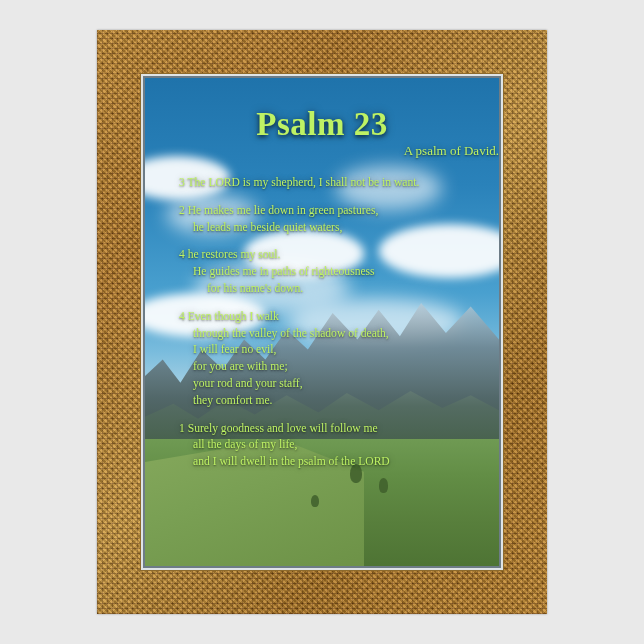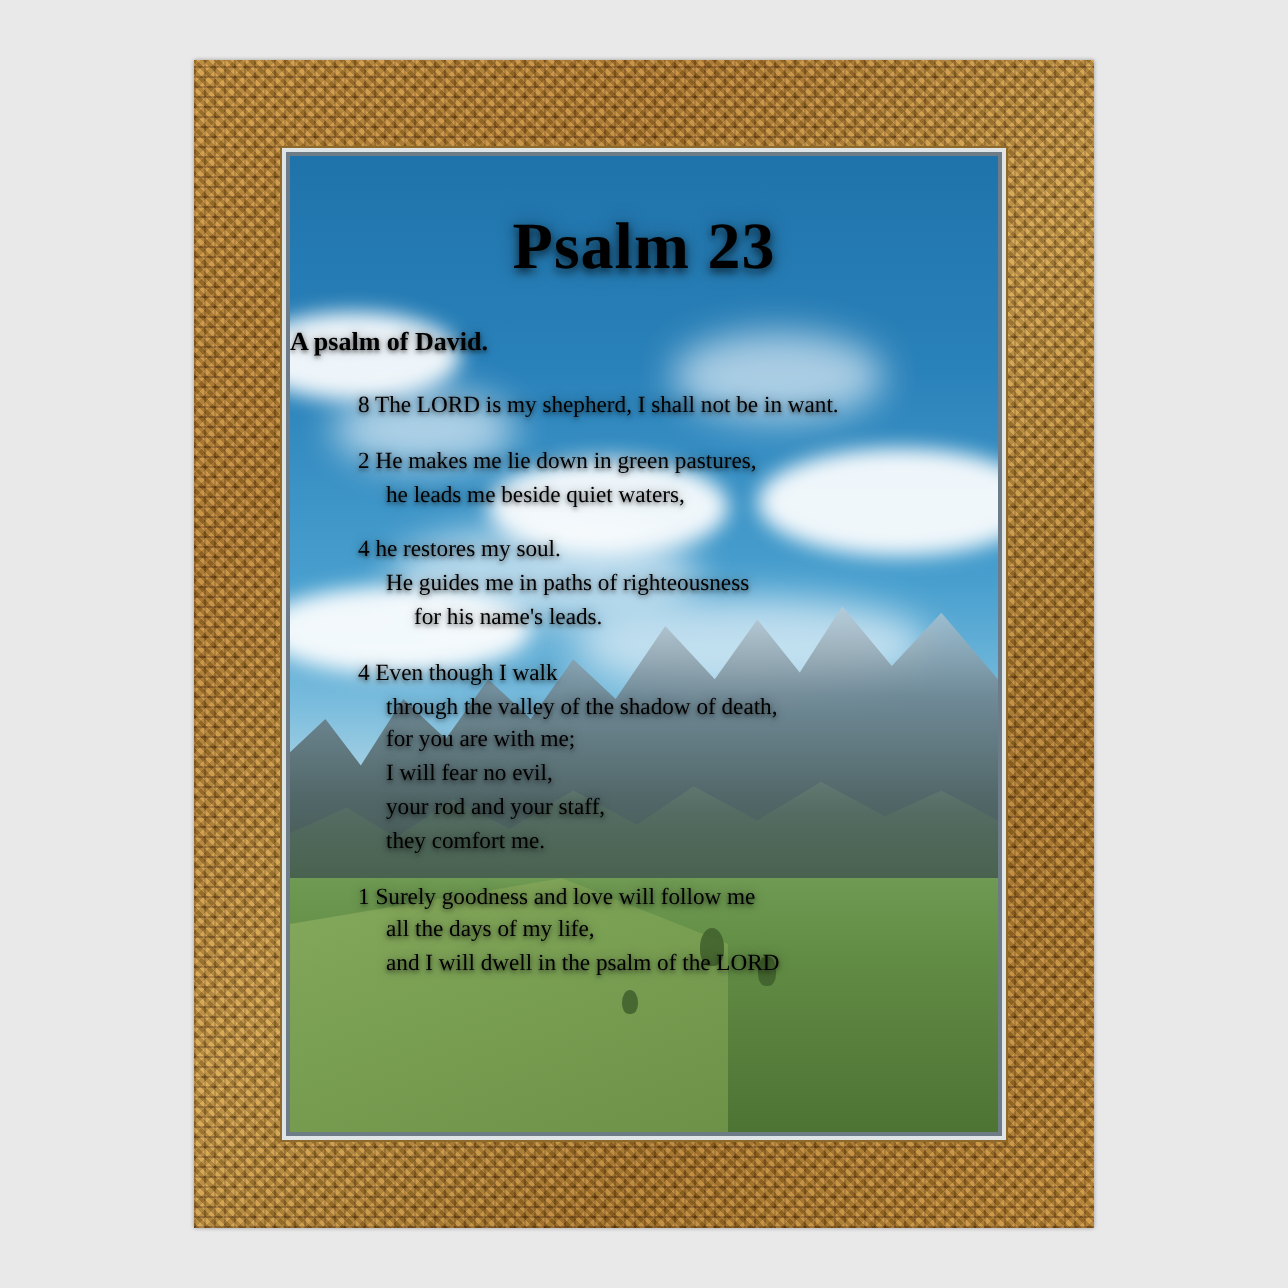--- a/index.html
+++ b/index.html
@@ -121,36 +121,34 @@
     position: absolute;
     background: #3f5f2c;
     border-radius: 50% 50% 42% 42%;
     opacity: 0.85;
   }
 
   
   .text-layer {
     position: absolute;
     inset: 0;
-    color: #000000;
+    color: #bef264;
     text-shadow: 0 1px 2px rgba(0,0,0,0.55), 0 0 6px rgba(0,0,0,0.35);
   }
   .title {
     text-align: center;
     font-size: 33px;
     font-weight: bold;
     letter-spacing: 0.5px;
     margin-top: 28px;
     text-shadow: 0 2px 4px rgba(0,0,0,0.6), 0 0 10px rgba(0,0,0,0.35);
   }
   .subtitle {
-    text-align: left;
+    text-align: right;
     font-size: 13px;
-    margin-top: 20px;
-    font-weight: bold;
   }
   .verses {
     margin: 16px 0 0 0;
     padding: 0 26px 0 34px;
     font-size: 11.6px;
     line-height: 1.45;
   }
   .verse {
     margin-bottom: 11px;
   }
@@ -190,39 +188,39 @@
         <div class="shrub" style="left:47%; bottom:12%; width:2.2%; height:2.6%;"></div>
       </div>
 
       <div class="text-layer">
         <div class="title">Psalm 23</div>
         <div class="subtitle">A psalm of David.</div>
 
         <div class="verses">
 
           <div class="verse">
-            <div class="vline">8 The LORD is my shepherd, I shall not be in want.</div>
+            <div class="vline">3 The LORD is my shepherd, I shall not be in want.</div>
           </div>
 
           <div class="verse">
             <div class="vline">2 He makes me lie down in green pastures,</div>
             <div class="vline i1">he leads me beside quiet waters,</div>
           </div>
 
           <div class="verse">
             <div class="vline">4 he restores my soul.</div>
             <div class="vline i1">He guides me in paths of righteousness</div>
-            <div class="vline i2">for his name's leads.</div>
+            <div class="vline i2">for his name's down.</div>
           </div>
 
           <div class="verse">
             <div class="vline">4 Even though I walk</div>
             <div class="vline i1">through the valley of the shadow of death,</div>
+            <div class="vline i1">I will fear no evil,</div>
             <div class="vline i1">for you are with me;</div>
-            <div class="vline i1">I will fear no evil,</div>
             <div class="vline i1">your rod and your staff,</div>
             <div class="vline i1">they comfort me.</div>
           </div>
 
 
           <div class="verse">
             <div class="vline">1 Surely goodness and love will follow me</div>
             <div class="vline i1">all the days of my life,</div>
             <div class="vline i1">and I will dwell in the psalm of the LORD</div>
 

